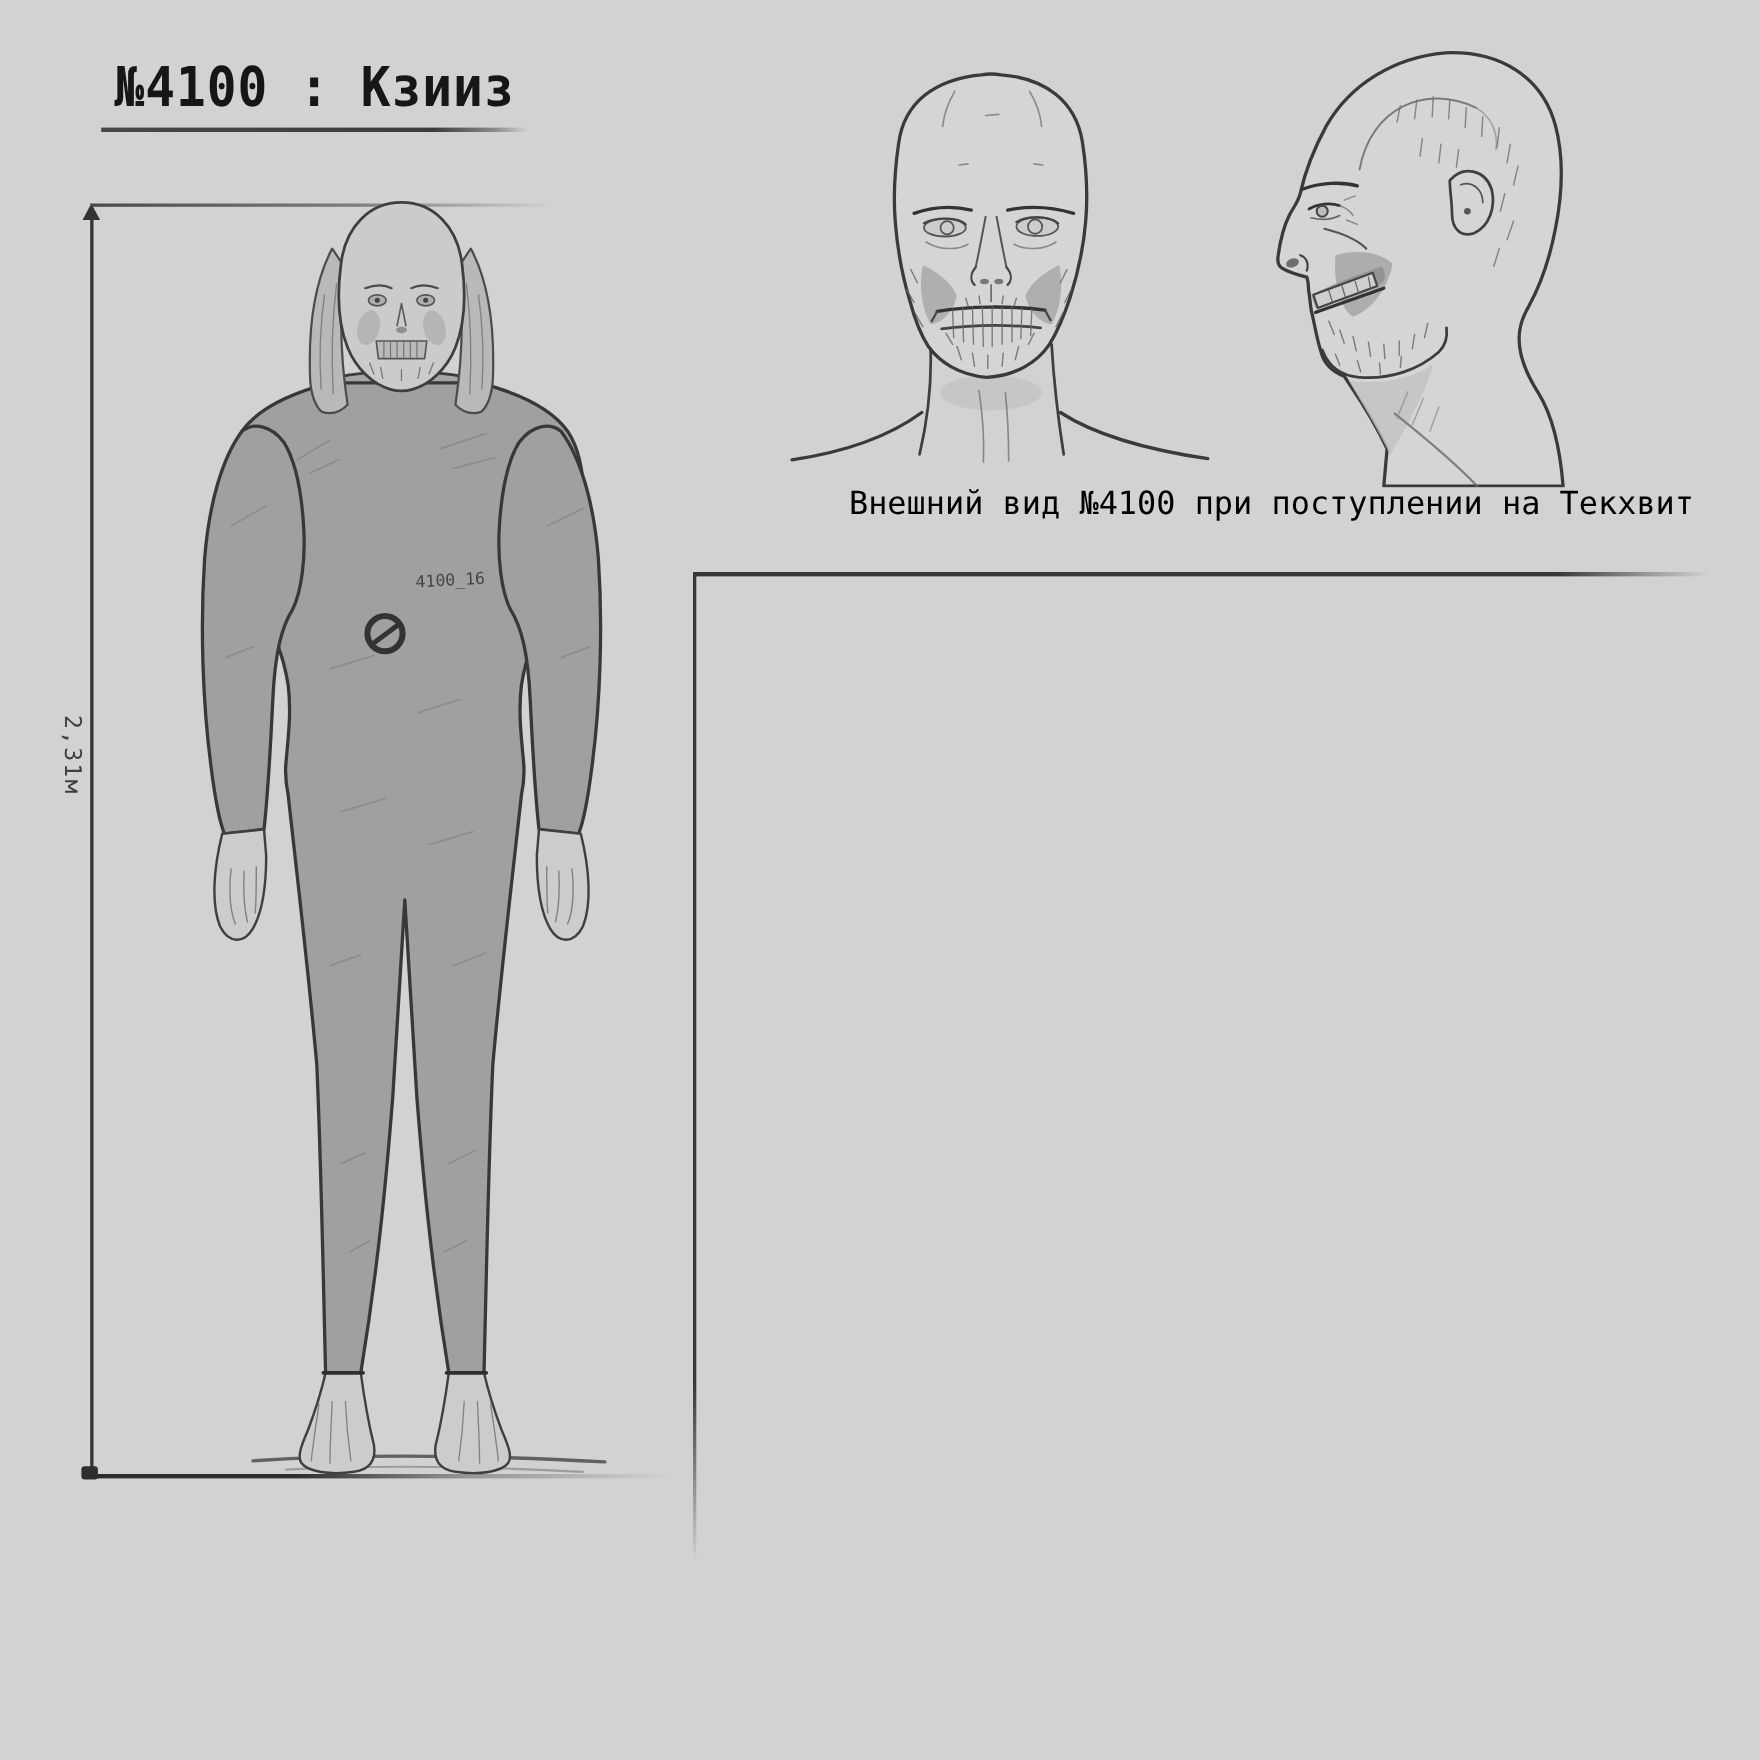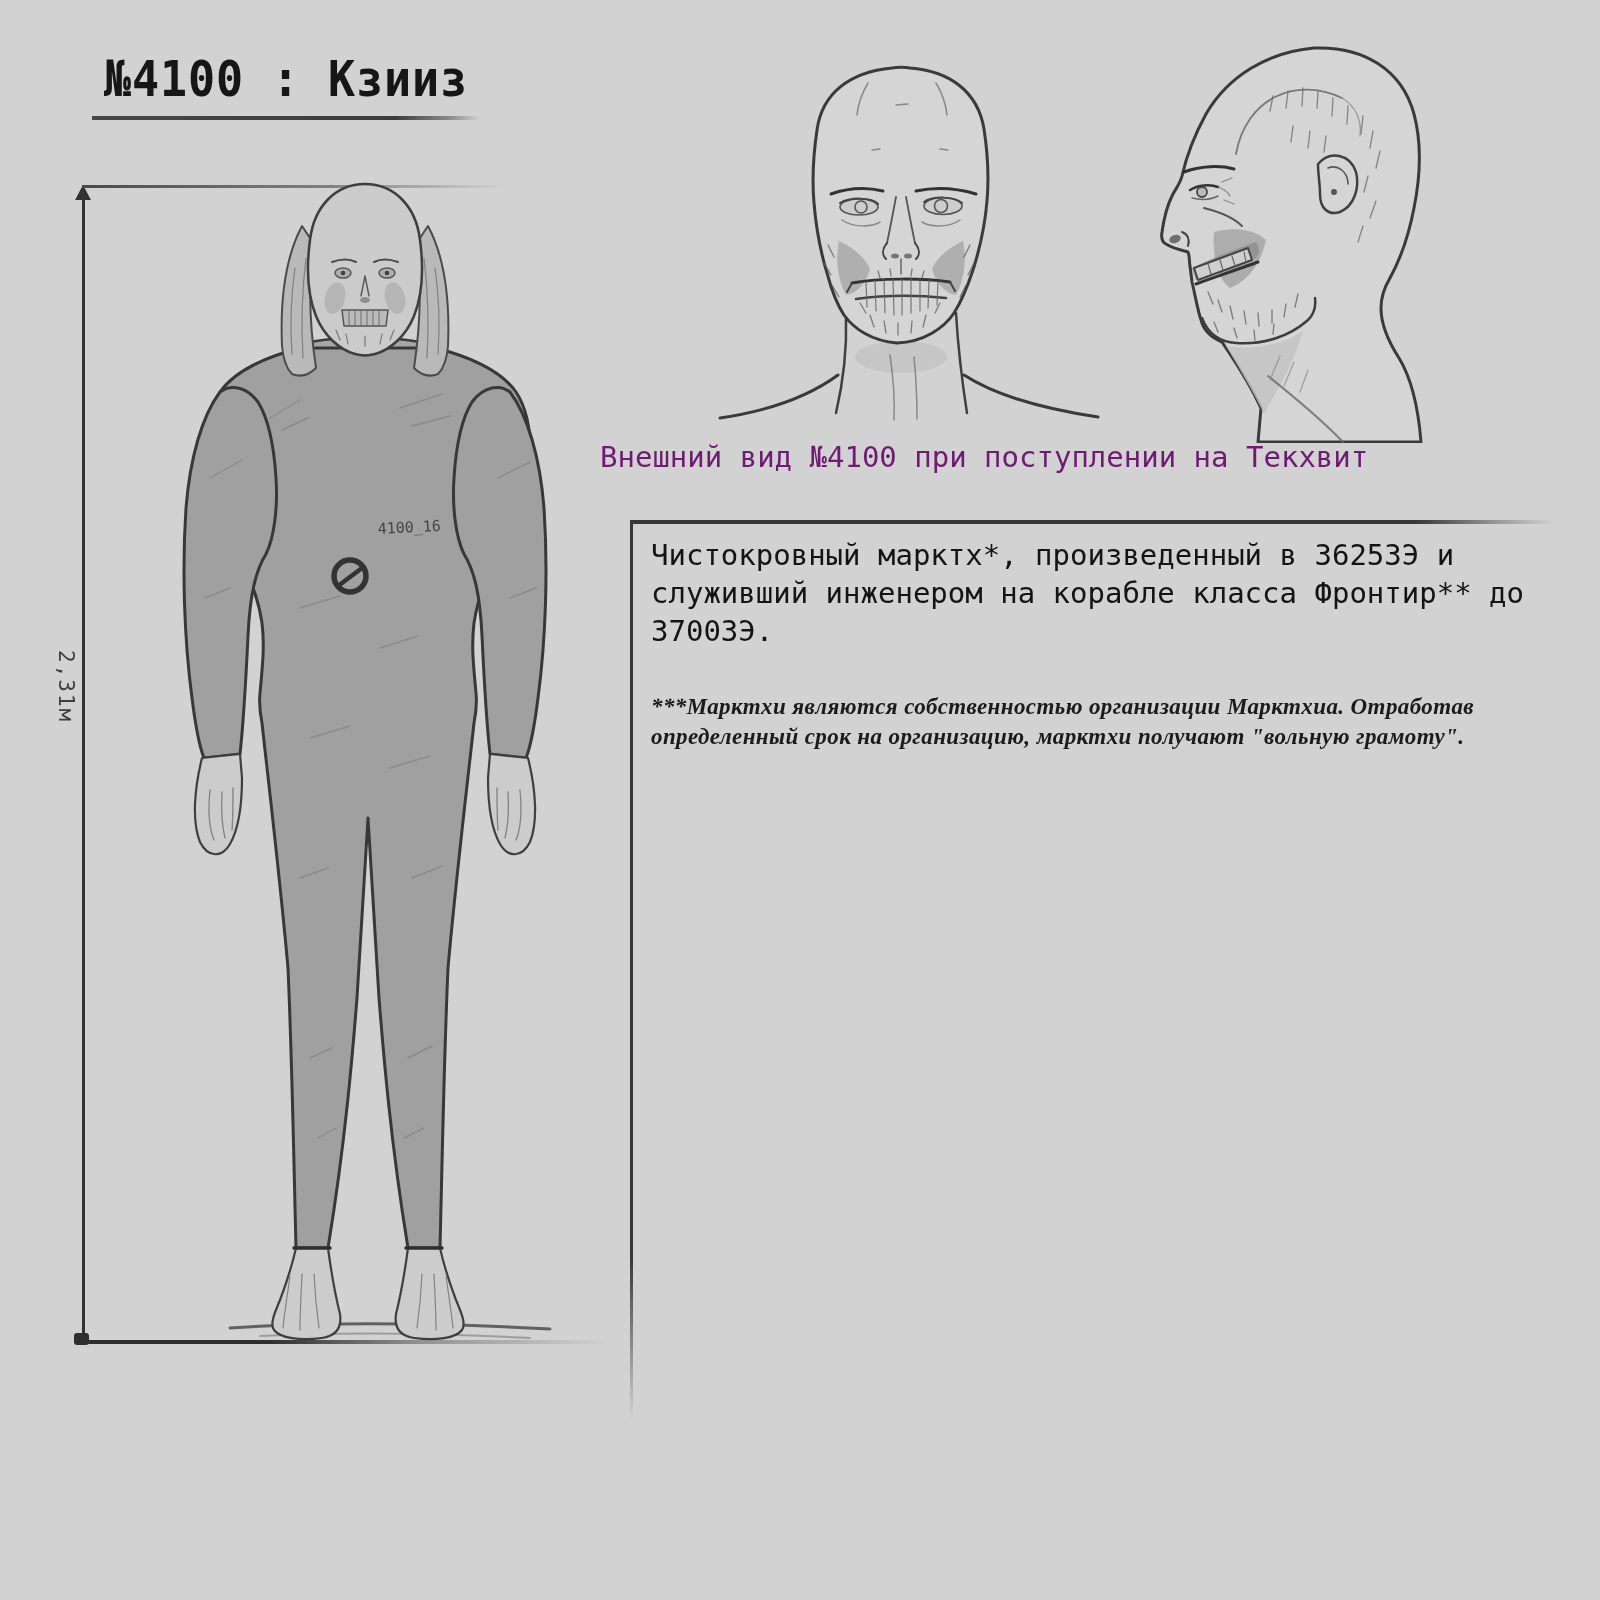--- a/index.html
+++ b/index.html
@@ -27,22 +27,22 @@
   .m-label{position:absolute;left:58px;top:650px;font-size:21px;color:#3f3f3f;
          transform:rotate(90deg);transform-origin:top left;letter-spacing:2px;white-space:nowrap;}
 
   
   .figure-wrap{position:absolute;left:130px;top:178px;width:440px;height:1175px;}
   .head-front-wrap{position:absolute;left:680px;top:45px;width:414px;height:400px;}
   .head-profile-wrap{position:absolute;left:1098px;top:36px;width:430px;height:407px;}
   svg{display:block;}
 
   
-  .caption{position:absolute;left:580px;top:440px;width:912px;text-align:left;
-         font-size:29px;color:#701a75;white-space:nowrap;}
+  .caption{position:absolute;left:608px;top:440px;width:912px;text-align:right;
+         font-size:29px;color:#000000;white-space:nowrap;}
 
   
   .d-border-top{position:absolute;left:612px;top:520px;width:922px;height:4px;
          background:linear-gradient(to right,#383838 0%,#383838 85%,#9a9a9a 94%,rgba(160,160,160,0) 100%);}
   .d-border-left{position:absolute;left:610px;top:520px;width:3px;height:900px;
          background:linear-gradient(to bottom,#383838 0%,#383838 82%,rgba(140,140,140,0) 100%);}
   .dossier{position:absolute;left:631px;top:536px;width:900px;}
   .dossier p{margin:0 0 38px 0;font-size:29px;line-height:38px;color:#141414;
          white-space:pre-line;font-family:"DejaVu Sans Mono",monospace;}
   .footnotes{margin-top:42px;}
@@ -249,22 +249,17 @@
 
       <path d="M 162,320 L 152,344 M 176,326 L 166,350 M 190,334 L 182,356" stroke="#8a8a8a" stroke-width="1.3" opacity="0.7"></path>
     </svg>
   </div>
 
   <div class="caption">Внешний вид №4100 при поступлении на Текхвит</div>
 
   <div class="d-border-top"></div>
   <div class="d-border-left"></div>
   <div class="dossier">
-    <p>Чистокровный марктх*, произведенный в 36253Э и
-служивший инженером на корабле класса Фронтир** до
-37003Э.</p>
     <div class="footnotes">
-      <div class="footnote">***Марктхи являются собственностью организации Марктхиа. Отработав
-определенный срок на организацию, марктхи получают "вольную грамоту".</div>
     </div>
   </div>
 
 </div>
 
 </body></html>

